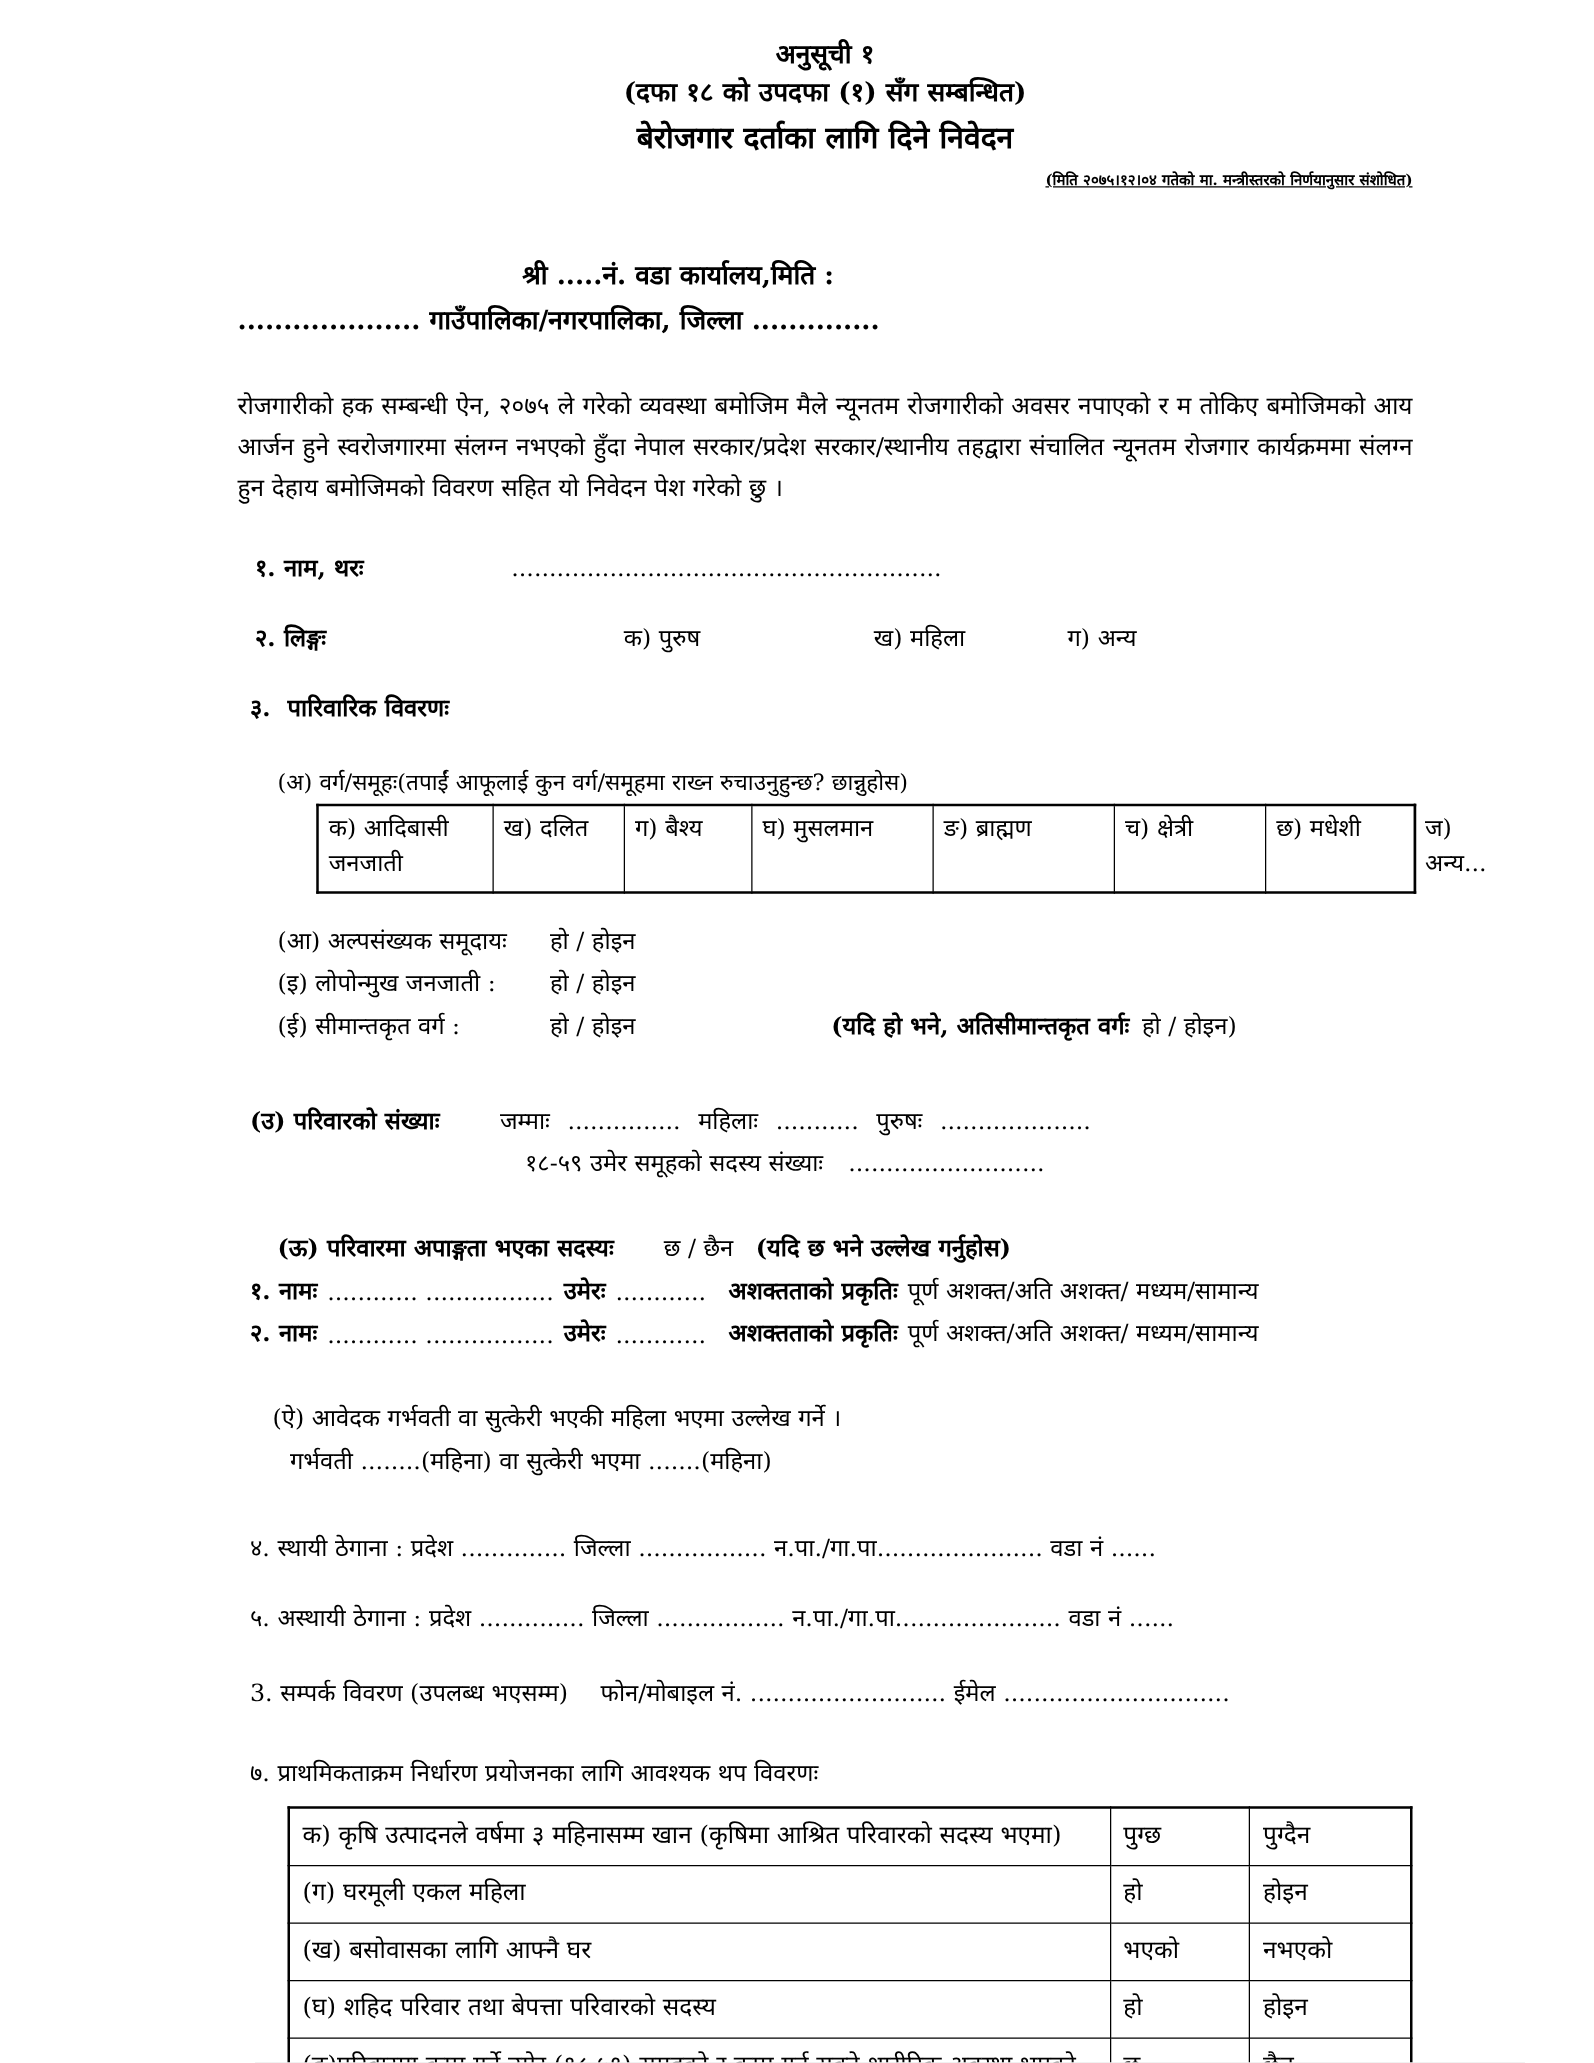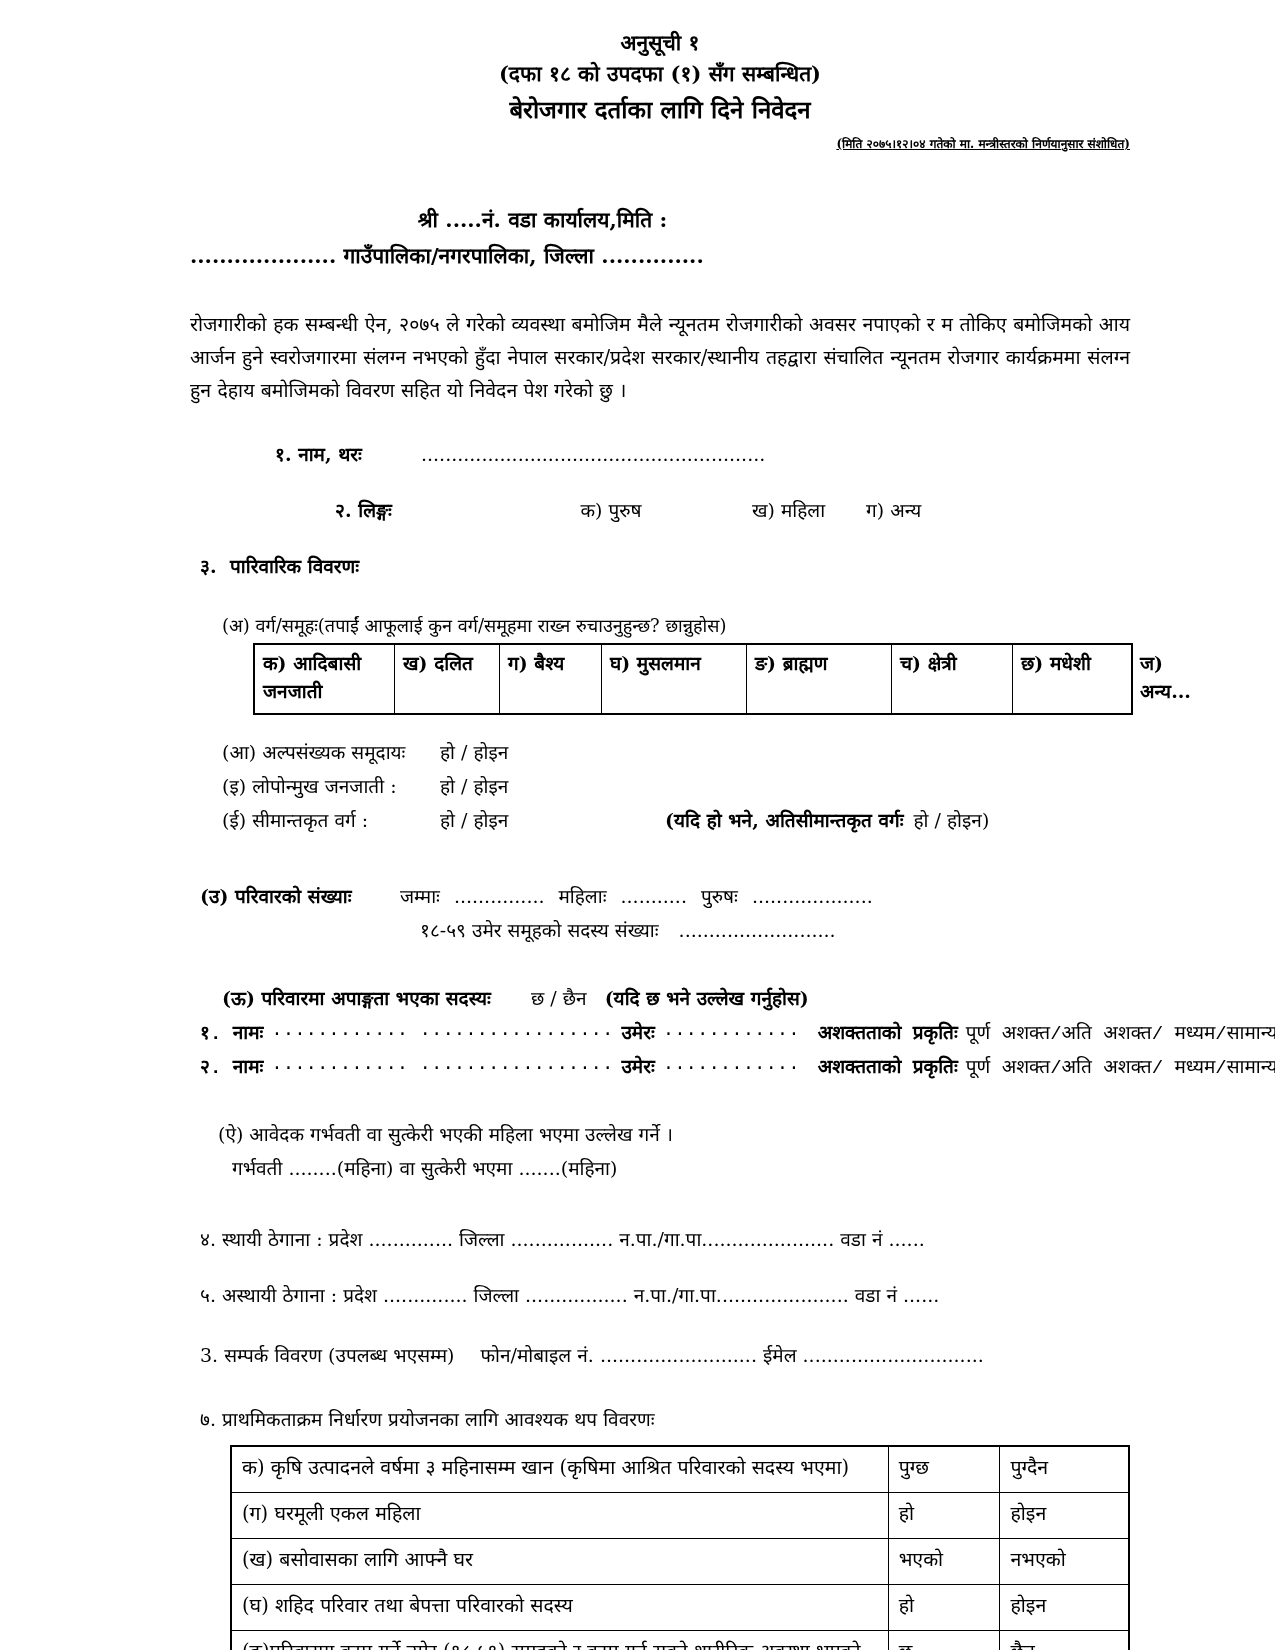--- a/index.html
+++ b/index.html
@@ -12,46 +12,46 @@
   .center { text-align:center; }
   .bold { font-weight:bold; }
   .hdr-line1 { font-size:21px; font-weight:bold; line-height:30px; }
   .hdr-line2 { font-size:21px; font-weight:bold; line-height:32px; }
   .hdr-title { font-size:24px; font-weight:bold; line-height:40px; }
   .revision  { text-align:right; font-size:12px; font-weight:bold; text-decoration:underline; line-height:24px; margin-top:2px; }
   .addr { margin-top:46px; font-size:21px; font-weight:bold; line-height:36px; }
   .addr-row1 { display:flex; justify-content:center; }
   .addr-date { margin-right:235px; }
   .intro { margin-top:34px; font-size:19.5px; line-height:33px; text-align:justify; }
-  .qrow { display:flex; margin-left:26px; align-items:baseline;text-align:center; }
+  .qrow { display:flex; margin-left:14px; align-items:baseline; }
   .q1 { margin-top:34px; }
   .q1-label { flex:0 0 205px; font-weight:bold; }
   .q2 { margin-top:30px; }
   .q2-label { flex:0 0 295px; font-weight:bold; }
   .q2-opt1 { flex:0 0 200px; }
   .q2-opt2 { flex:0 0 155px; }
   .q3-head { margin-top:30px; margin-left:10px; font-weight:bold; }
   .q3-num { display:inline-block; width:30px; }
   .a-prompt { margin-top:34px; margin-left:32px; font-size:18px; }
-  table.cat { border-collapse:collapse; margin:6px 0 0 63px; width:844px; table-layout:fixed;font-weight:bold; }
+  table.cat { border-collapse:collapse; margin:6px 0 0 63px; width:844px; table-layout:fixed; }
   table.cat td { border:1px solid #000; padding:4px 6px 8px 8px; font-size:19px; vertical-align:top; line-height:28px; }
   table.cat { border:2px solid #000; }
   .sub { margin-left:32px; display:flex; align-items:baseline; }
   .sub-aa { margin-top:24px; }
   .sub-line { margin-top:8px; }
   .sub-label-218 { flex:0 0 218px; }
   .sub-ans-225 { flex:0 0 225px; }
   .mt38 { margin-top:38px; }
   .u-label { flex:0 0 200px; font-weight:bold; }
   .u-part { margin-right:14px; white-space:nowrap;margin-top:12px; }
   .age-line { margin-left:230px; margin-top:8px; }
   .uu-line { margin-top:42px; }
   .uu-label { font-weight:bold; margin-right:40px; }
   .uu-ans { margin-right:18px; }
-  .member { margin-left:10px; margin-top:8px; display:flex; align-items:flex-start; flex-wrap:nowrap;font-family:Liberation Mono, monospace; }
+  .member { margin-left:10px; margin-top:8px; display:flex; align-items:flex-end; flex-wrap:nowrap; }
   .member > span { margin-right:8px; white-space:nowrap; }
   .ai-block { margin-top:42px; }
   .ai-detail { margin-left:42px; margin-top:8px; }
   .qnum-row { margin-left:10px; margin-top:20px; line-height:36px; }
   .q4 { margin-top:40px; }
   .q6 { margin-top:24px; }
   .q6gap { display:inline-block; width:26px; }
   .q7-head { margin-top:28px; margin-left:10px; line-height:36px; }
   table.prio { border-collapse:collapse; margin:8px 0 0 40px; width:900px; table-layout:fixed; }
   table.prio { border:2px solid #000; }

